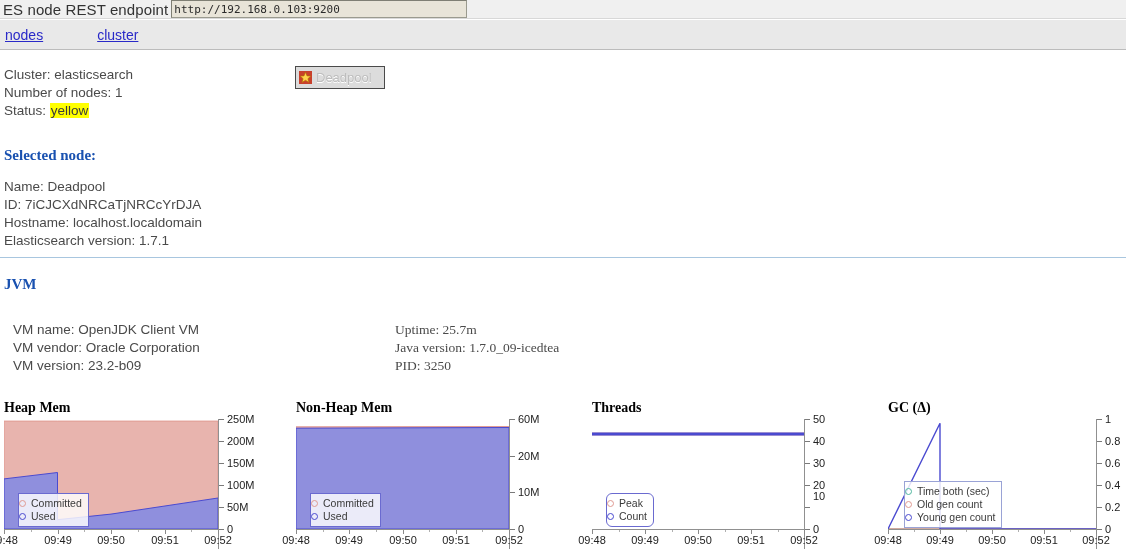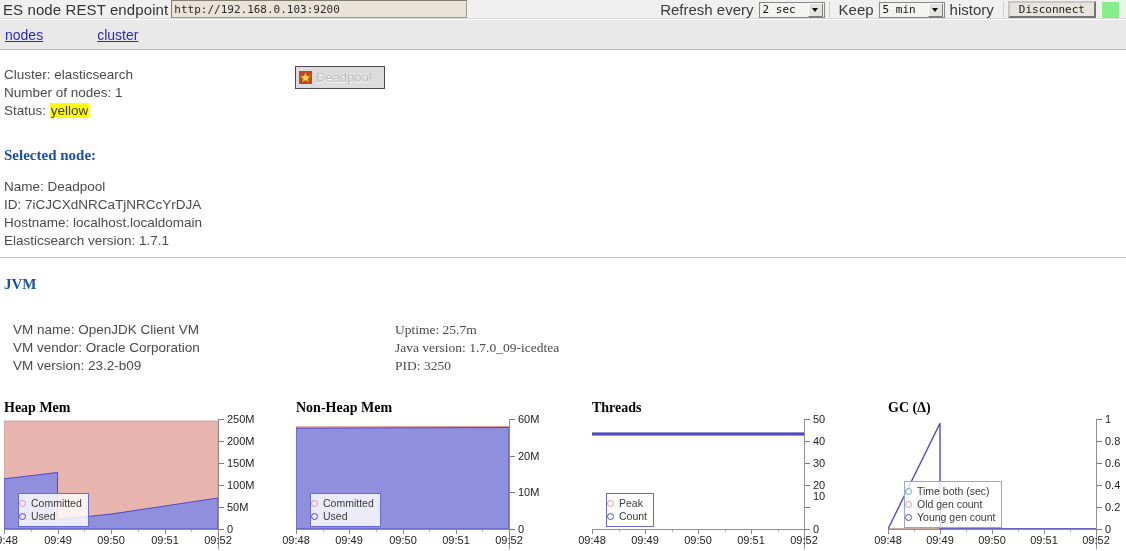--- a/index.html
+++ b/index.html
@@ -174,41 +174,20 @@
 </style>
 </head>
 <body>
 
 <div id="app">
 
   <div class="topbar">
     <span class="tb-label">ES node REST endpoint</span>
     <input class="endpoint-input" type="text" value="http://192.168.0.103:9200" style="">
 
-    <div class="tb-right">
-      <span class="txt">Refresh every</span>
-      <div class="mini-select">
-        <span class="val">2 sec</span>
-        <span class="arrow">
-            <i></i>
-          </span>
-      </div>
-      <span class="sep-v"></span>
-      <span class="txt">Keep</span>
-      <div class="mini-select">
-        <span class="val">5 min</span>
-        <span class="arrow">
-            <i></i>
-          </span>
-      </div>
-      <span class="txt">history</span>
-      <span class="sep-v"></span>
-      <button class="disconnect-btn">Disconnect</button>
-      <span class="status-led"></span>
-    </div>
   </div>
 
   <div class="navbar">
     <a class="nav-nodes">nodes</a>
     <a class="nav-cluster">cluster</a>
   </div>
 
   <div class="cluster-block">
     <div class="line">Cluster: elasticsearch</div>
     <div class="line"><span>Number of nodes: 1</span></div>
@@ -374,21 +353,21 @@
         <div class="xtick-minor" style="left: 80px; top: 111px;"></div>
         <div class="xtick" style="left: 53px; top: 115px;">09:49</div>
         <div class="xtick-mark" style="left: 106px; top: 111px;"></div>
         <div class="xtick-minor" style="left: 133px; top: 111px;"></div>
         <div class="xtick" style="left: 106px; top: 115px;">09:50</div>
         <div class="xtick-mark" style="left: 159px; top: 111px;"></div>
         <div class="xtick-minor" style="left: 186px; top: 111px;"></div>
         <div class="xtick" style="left: 159px; top: 115px;">09:51</div>
         <div class="xtick-mark" style="left: 212px; top: 111px;"></div>
         <div class="xtick" style="left: 212px; top: 115px;">09:52</div>
-        <div class="legend" style="left: 14px; top: 74px;">
+        <div class="legend" style="left: 14px; top: 74px; border-radius: 6px;">
           <div class="legend-row">
             <span class="lg-dot" style="border-color: rgb(224, 154, 146);"></span>
             <span>Peak</span>
           </div>
           <div class="legend-row">
             <span class="lg-dot" style="border-color: rgb(74, 74, 208);"></span>
             <span>Count</span>
           </div>
         </div>
       </div>

